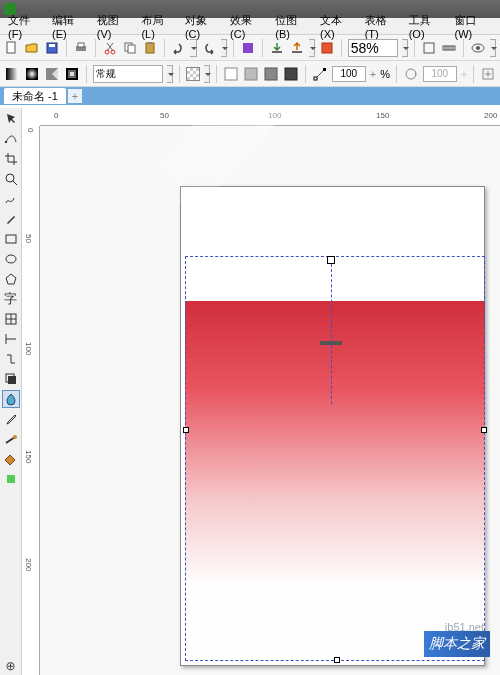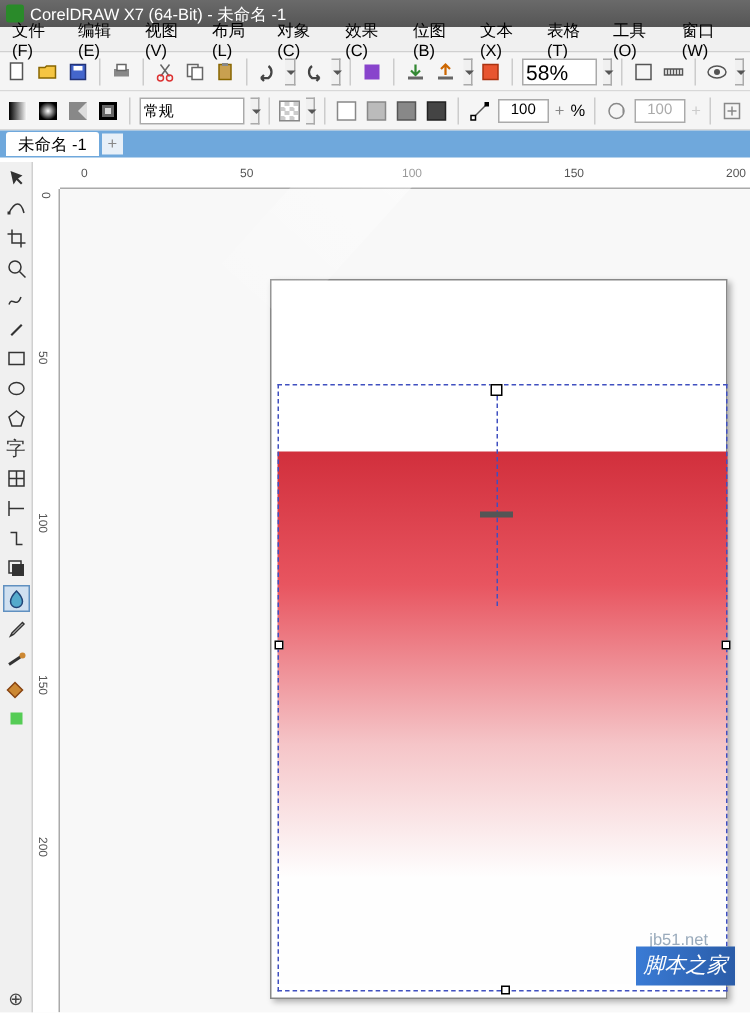--- a/index.html
+++ b/index.html
@@ -30,30 +30,29 @@
 .ruler-tick{position:absolute;font-size:8px;color:#555;}
 .canvas{position:absolute;top:18px;left:18px;right:0;bottom:0;background:#f8f8f8;}
 .page{position:absolute;top:60px;left:140px;width:305px;height:480px;background:#fff;border:1px solid #888;box-shadow:2px 2px 4px rgba(0,0,0,0.3);}
 .gradient-rect{position:absolute;top:175px;left:145px;width:300px;height:355px;background:linear-gradient(to bottom,#d12f3c 0%,#e85560 25%,#f5c5c8 55%,#fefefe 80%);}
 .sel-box{position:absolute;top:130px;left:145px;width:300px;height:405px;border:1px dashed #4050c0;}
 .handle{width:6px;height:6px;background:#fff;border:1px solid #000;position:absolute;}
 .interactive-handle{position:absolute;top:130px;left:287px;width:8px;height:8px;background:#fff;border:1px solid #000;}
 .interactive-bar{position:absolute;top:215px;left:280px;width:22px;height:4px;background:#555;}
 .diag-stripe{position:absolute;top:40px;left:130px;width:550px;height:60px;background:linear-gradient(to right,rgba(255,255,255,0.1),rgba(255,255,255,0.75),rgba(255,255,255,0.1));transform:rotate(-48deg);transform-origin:left center;}
 .watermark{position:absolute;bottom:18px;right:10px;color:#fff;background:linear-gradient(90deg,#3a7bd5,#2a5ca8);padding:4px 5px;font-size:14px;font-style:italic;}
-.wm-url{position:absolute;bottom:42px;right:28px;color:#9ab;font-size:11px;text-align:right;}
+.wm-url{position:absolute;bottom:42px;right:16px;color:#9ab;font-size:11px;text-align:right;}
 svg{width:14px;height:14px;}
 .checker{width:18px;height:14px;background:repeating-conic-gradient(#ccc 0 25%,#fff 0 50%) 0 0/6px 6px;border:1px solid #888;}
 </style>
 </head>
 <body>
 
 <div class="titlebar">
   <div class="logo"></div>
-  <span>CorelDRAW X7 (64-Bit) - 未命名 -1</span>
 </div>
 
 <div class="menubar">
   <span>文件(F)</span>
   <span>编辑(E)</span>
   <span>视图(V)</span>
   <span>布局(L)</span>
   <span>对象(C)</span>
   <span>效果(C)</span>
   <span>位图(B)</span>

